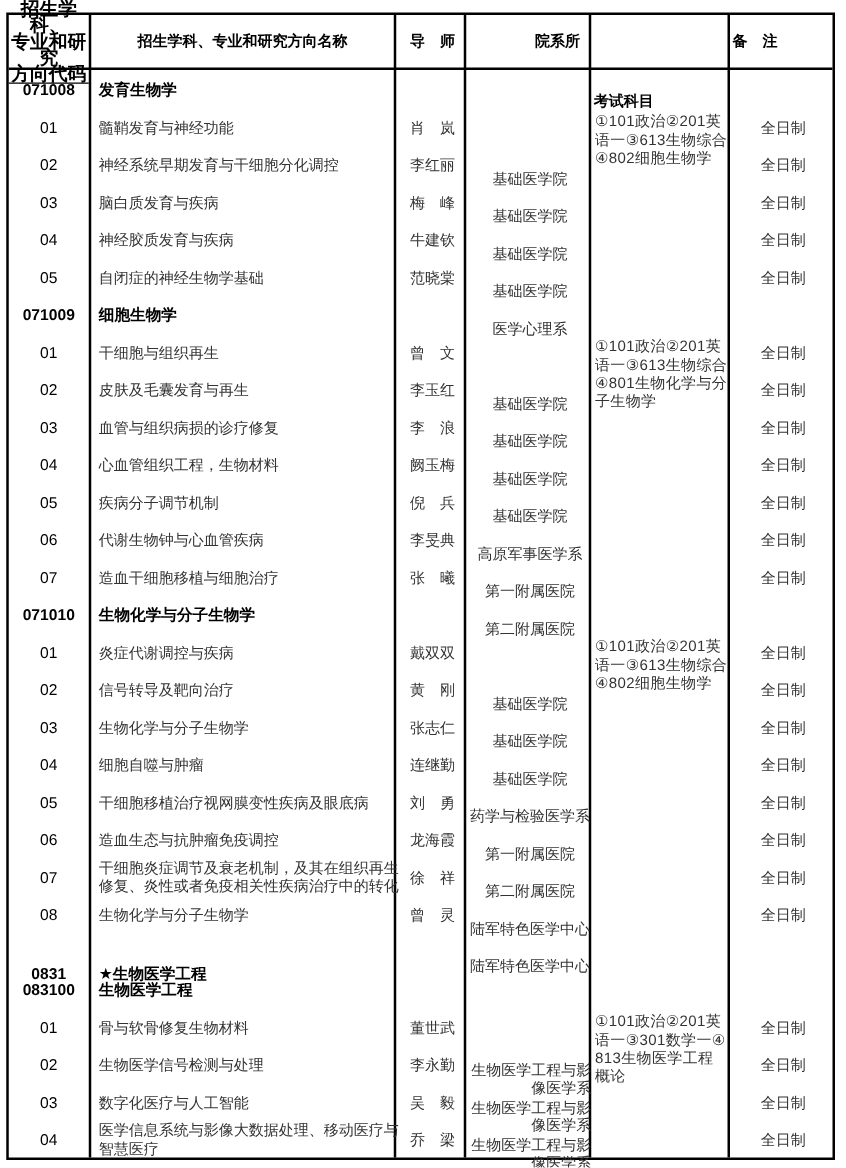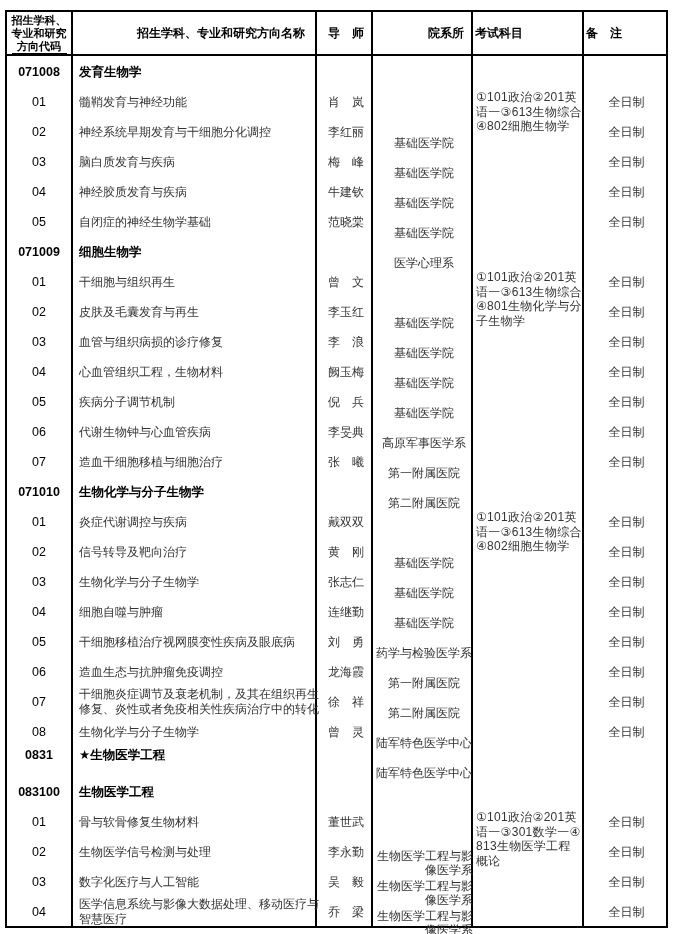--- a/index.html
+++ b/index.html
@@ -5,21 +5,21 @@
   html, body { margin: 0; padding: 0; background: #ffffff; }
   body { width: 677px; height: 934px; position: relative; overflow: hidden;
          font-family: "Liberation Sans", "DejaVu Sans", sans-serif; color: #000; }
   .tbl { position: absolute; left: 5px; top: 10px; width: 663px; height: 918px;
          border: 2px solid #000; box-sizing: border-box; }
   .vline { position: absolute; top: 0; bottom: 0; width: 2px; background: #000; }
   .hline { position: absolute; left: 0; right: 0; height: 2px; background: #000; }
   .hdr { position: absolute; top: 0; height: 43px; display: flex; align-items: center;
          justify-content: center; font-weight: bold; font-size: 12px; text-align: center; }
   .hdr.left { justify-content: flex-start; padding-left: 2px; }
-  .hdr.code { font-size: 11px; line-height: 13px; }
+  .hdr.code { font-size: 15px; line-height: 13px; }
   .row { position: absolute; left: 0; right: 0; height: 30px; }
   .cell { position: absolute; top: 0; height: 30px; display: flex; align-items: center;
           font-size: 12px; color: #333; }
   .c-code { left: 0; width: 64px; justify-content: center; color: #000; font-size: 12.5px; }
   .c-code.bold { font-weight: bold; }
   .c-name { left: 70px; width: 240px; padding-left: 2px; line-height: 15px; }
   .c-name.bold { font-weight: bold; color: #000; font-size: 12.5px; }
   .c-tutor { left: 312px; width: 54px; justify-content: center; letter-spacing: 0px; }
   .c-dept { left: 368px; width: 98px; justify-content: center; text-align: right; line-height: 14px; margin-top: 41px; }
   .c-note { left: 578px; width: 83px; justify-content: center; }
@@ -39,25 +39,25 @@
 
   <div class="hline" style="top:42px"></div>
 
   <div class="hdr code" style="left:0;width:64px;">
     <div>
       <div>招生学科、</div>
       <div>专业和研究</div>
       <div style="border-bottom:1px solid #000">方向代码</div>
     </div>
   </div>
-  <div class="hdr" style="left:66px;width:242px;padding-left:27px;">招生学科、专业和研究方向名称</div>
+  <div class="hdr" style="left:66px;width:242px;">招生学科、专业和研究方向名称</div>
   <div class="hdr" style="left:366px;width:-0px;"></div>
   <div class="hdr" style="left:318px;width:42px;border-radius:10px;">导　师</div>
   <div class="hdr" style="left:366px;width:98px;padding-left:24px;">院系所</div>
-  <div class="hdr left" style="left:466px;width:107px;">考试科目</div>
+  <div class="hdr left" style="left:466px;width:107px;margin-top:48px;">考试科目</div>
   <div class="hdr" style="left:555px;width:84px;">备　注</div>
 
   <div id="body">
       <div class="row" style="top: 45px;">
         <div class="cell c-code bold">071008</div>
         <div class="cell c-name bold">发育生物学</div>
       </div>
       <div class="exam" style="top: 78px;">①101政治②201英语一③613生物综合④802细胞生物学</div>
       <div class="row" style="top: 75px;">
         <div class="cell c-code">01</div>
@@ -202,21 +202,21 @@
         <div class="cell c-dept">陆军特色医学中心</div>
         <div class="cell c-note">全日制</div>
       </div>
       <div class="row" style="top: 705px;">
         <div class="cell c-code">08</div>
         <div class="cell c-name">生物化学与分子生物学</div>
         <div class="cell c-tutor">曾　灵</div>
         <div class="cell c-dept">陆军特色医学中心</div>
         <div class="cell c-note">全日制</div>
       </div>
-      <div class="row" style="top: 728px;">
+      <div class="row" style="top: 752px;">
         <div class="cell c-code bold">0831</div>
         <div class="cell c-name bold">★生物医学工程</div>
       </div>
       <div class="row" style="top: 765px;">
         <div class="cell c-code bold">083100</div>
         <div class="cell c-name bold">生物医学工程</div>
       </div>
       <div class="exam" style="top: 798px;">①101政治②201英语一③301数学一④813生物医学工程概论</div>
       <div class="row" style="top: 795px;">
         <div class="cell c-code">01</div>

